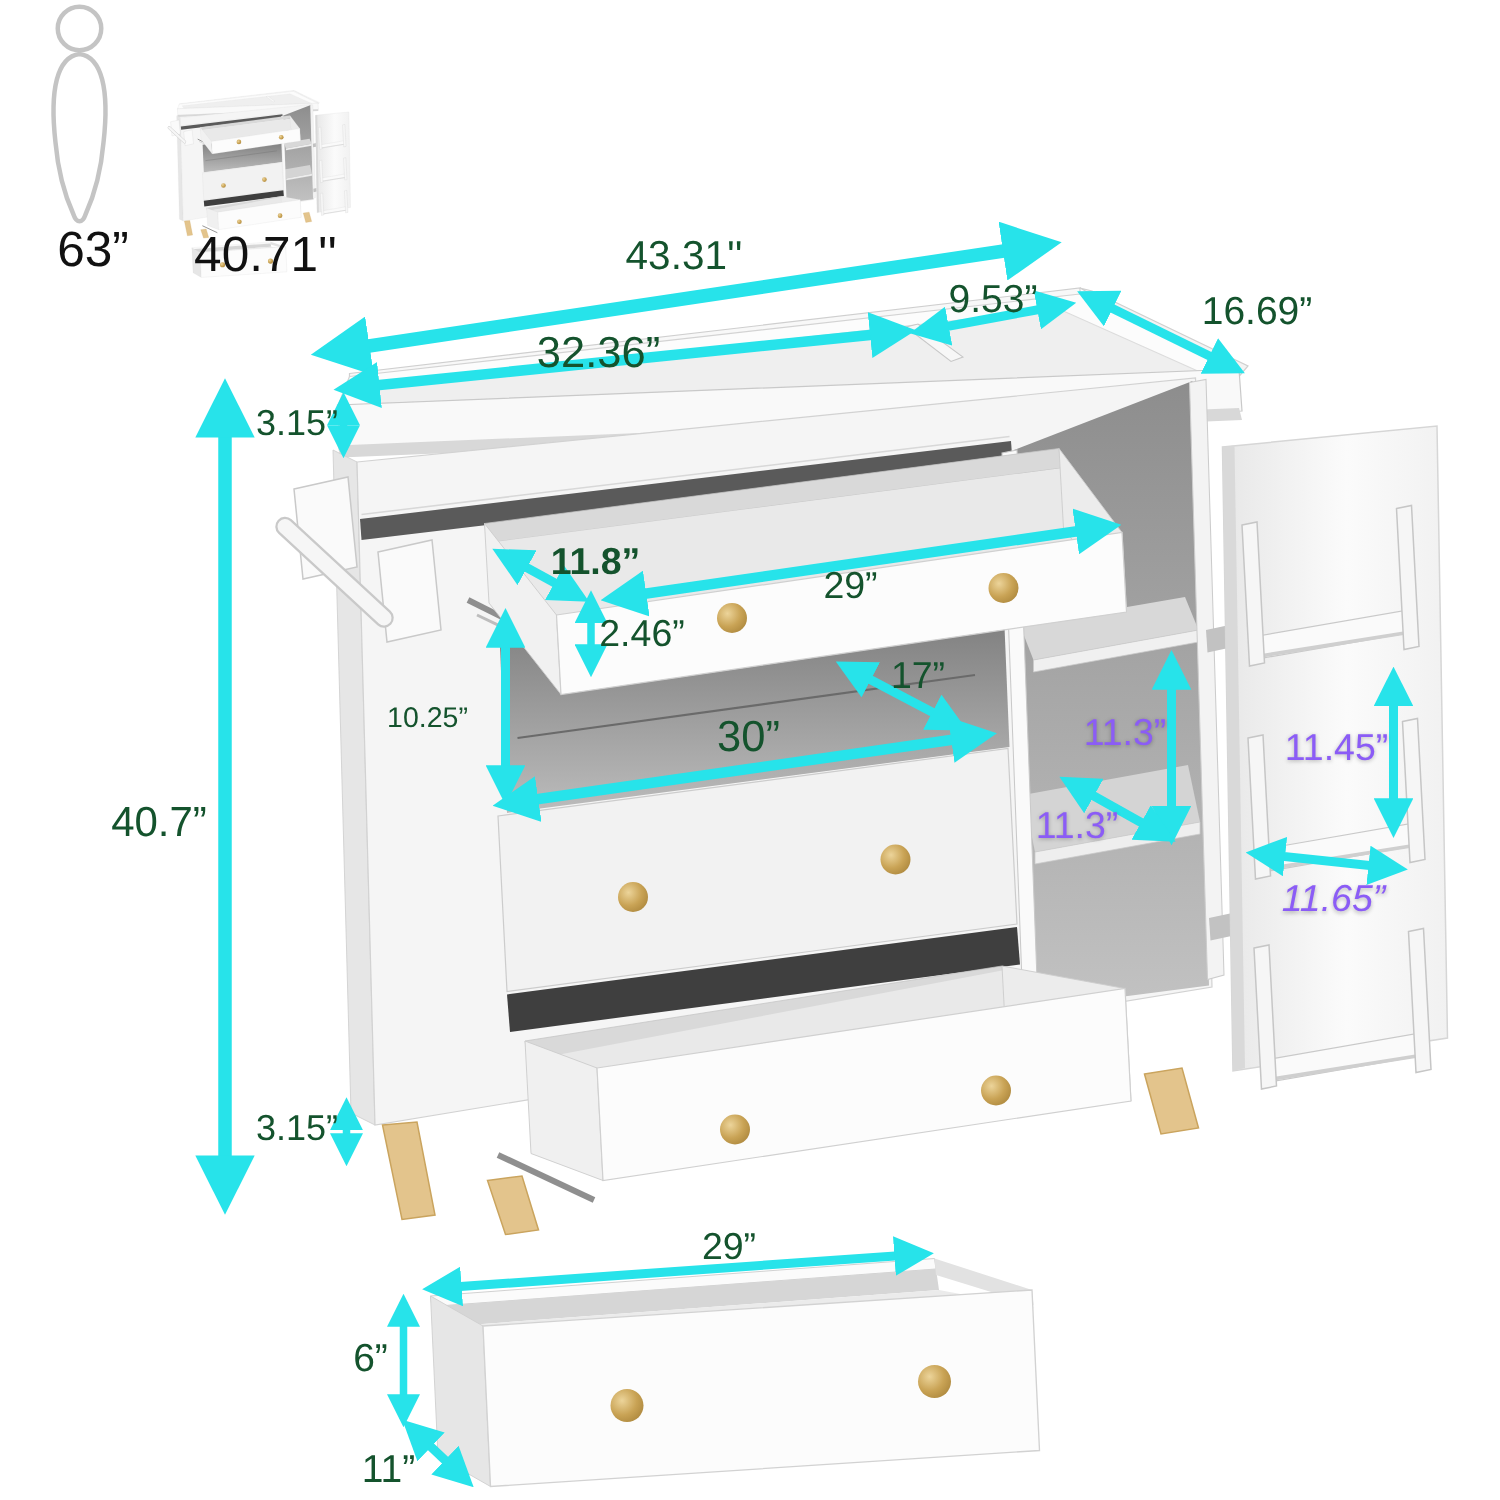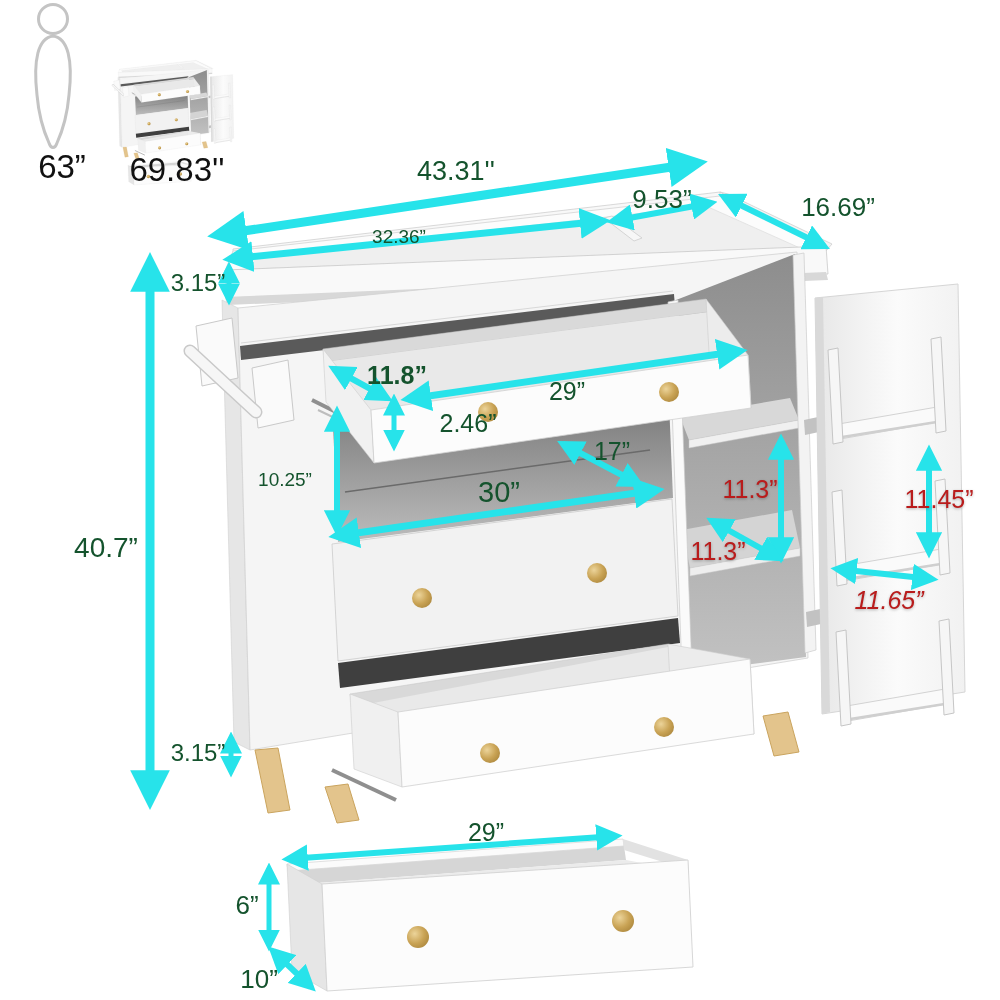--- a/index.html
+++ b/index.html
@@ -1,21 +1,21 @@
 <!DOCTYPE html>
 <html><head>
 <meta charset="utf-8">
 <style>
   html,body{margin:0;padding:0;background:#fff;}
   .canvas{position:relative;width:1000px;height:1000px;background:#ffffff;
           font-family:"Liberation Sans",sans-serif;overflow:hidden;}
   .canvas svg{position:absolute;left:0;top:0;}
   .dim{position:absolute;transform:translate(-50%,-50%);color:#14532d;
        white-space:nowrap;font-weight:400;line-height:1;}
-  .dim.light{color:#b91c1c;text-shadow:0 1px 3px rgba(0,0,0,.28);}
+  .dim.light{color:#8b5cf6;text-shadow:0 1px 3px rgba(0,0,0,.28);}
   .big{font-size:33px;color:#111;}
 </style>
 </head>
 <body>
 
 <div class="canvas">
 
 <svg width="1000" height="1000" viewBox="0 0 1000 1000">
   <defs>
     <marker id="ah" viewBox="0 0 10 10" refX="7.5" refY="5" markerWidth="4.4" markerHeight="4.4" orient="auto-start-reverse">
@@ -173,36 +173,36 @@
     <line x1="929" y1="451" x2="929" y2="552" stroke-width="6" marker-start="url(#ah)" marker-end="url(#ah)"></line>
     <line x1="837" y1="569" x2="932" y2="579" stroke-width="6" marker-start="url(#ah)" marker-end="url(#ah)"></line>
     <line x1="231" y1="737" x2="231" y2="772" stroke-width="5" marker-start="url(#ah)" marker-end="url(#ah)"></line>
     <line x1="288" y1="859" x2="616" y2="836" stroke-width="6" marker-start="url(#ah)" marker-end="url(#ah)"></line>
     <line x1="269" y1="868" x2="269" y2="946" stroke-width="5" marker-start="url(#ah)" marker-end="url(#ah)"></line>
     <line x1="273" y1="951" x2="311" y2="987" stroke-width="6" marker-start="url(#ah)" marker-end="url(#ah)"></line>
   </g>
 </svg>
 
 <div class="dim big" style="left:62px;top:166px;">63”</div>
-<div class="dim big" style="left:177px;top:169px;">69.83''</div>
+<div class="dim big" style="left:177px;top:169px;">40.71''</div>
 
 <div class="dim" style="left:456px;top:171px;font-size:27px;">43.31''</div>
 <div class="dim" style="left:662px;top:199px;font-size:26px;">9.53”</div>
 <div class="dim" style="left:838px;top:207px;font-size:26px;">16.69”</div>
-<div class="dim" style="left:399px;top:236px;font-size:19px;">32.36”</div>
+<div class="dim" style="left:399px;top:236px;font-size:29px;">32.36”</div>
 <div class="dim" style="left:198px;top:283px;font-size:24px;">3.15”</div>
 <div class="dim" style="left:397px;top:375px;font-size:25px;font-weight:bold;">11.8”</div>
 <div class="dim" style="left:567px;top:391px;font-size:25px;">29”</div>
-<div class="dim" style="left:428px;top:423px;font-size:25px;margin-left:40px;">2.46”</div>
+<div class="dim" style="left:428px;top:423px;font-size:25px;">2.46”</div>
 <div class="dim" style="left:285px;top:479px;font-size:19px;">10.25”</div>
 <div class="dim" style="left:612px;top:451px;font-size:25px;">17”</div>
 <div class="dim" style="left:499px;top:492px;font-size:29px;">30”</div>
 <div class="dim light" style="left:750px;top:489px;font-size:25px;">11.3”</div>
 <div class="dim light" style="left:718px;top:551px;font-size:25px;">11.3”</div>
-<div class="dim light" style="left:891px;top:499px;font-size:25px;margin-left:48px;">11.45”</div>
+<div class="dim light" style="left:891px;top:499px;font-size:25px;">11.45”</div>
 <div class="dim light" style="left:889px;top:600px;font-size:25px;font-style:italic;">11.65”</div>
 <div class="dim" style="left:106px;top:548px;font-size:28px;text-align:right;">40.7”</div>
 <div class="dim" style="left:198px;top:753px;font-size:24px;">3.15”</div>
 <div class="dim" style="left:486px;top:832px;font-size:25px;">29”</div>
 <div class="dim" style="left:247px;top:905px;font-size:26px;">6”</div>
-<div class="dim" style="left:259px;top:979px;font-size:26px;">10”</div>
+<div class="dim" style="left:259px;top:979px;font-size:26px;">11”</div>
 
 </div>
 
 </body></html>

